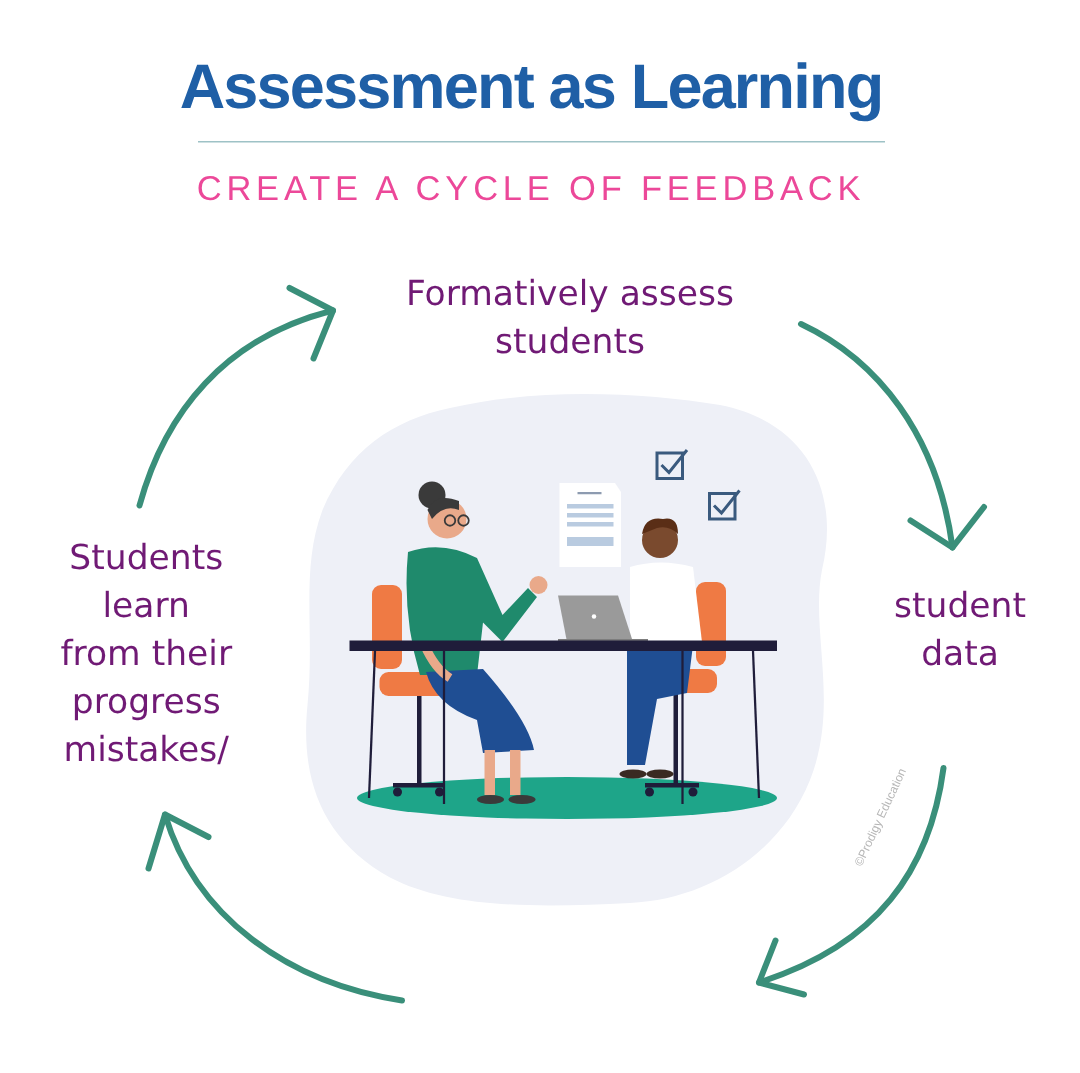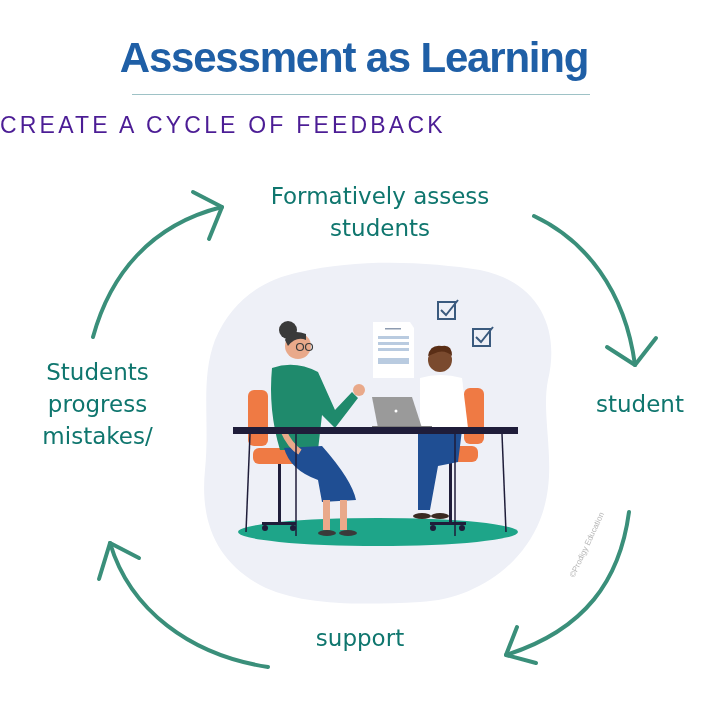--- a/index.html
+++ b/index.html
@@ -4,26 +4,26 @@
 <style>
   html, body { margin: 0; padding: 0; background: #ffffff; }
   body { width: 720px; height: 715px; position: relative; overflow: hidden; font-family: "DejaVu Sans", "Liberation Sans", sans-serif; }
   .title {
     position: absolute; left: 0; top: 28px; width: 708px; text-align: center;
     font-family: Liberation Sans, sans-serif; font-weight: bold; font-size: 42px;
     letter-spacing: -1.2px; color: #1f5fa6; line-height: 60px;
   }
   .divider { position: absolute; left: 132px; top: 94px; width: 458px; height: 1px; background: #9ec2c6; }
   .subtitle {
-    position: absolute; left: 0; top: 110px; width: 708px; 
+    position: absolute; left: 0; top: 110px; width: 708px; text-align: center;
     font-family: "Liberation Sans", sans-serif; font-size: 23px; letter-spacing: 3.2px;
-    color: #4c1d95; line-height: 30px;
+    color: #ec4899; line-height: 30px;
   }
   .step {
-    position: absolute; text-align: center; color: #0f766e;
+    position: absolute; text-align: center; color: #701a75;
     font-family: "DejaVu Sans", sans-serif; font-size: 23px; line-height: 32px; font-weight: 500;
   }
   .step span { display: block; }
   #step-top { left: 230px; top: 180px; width: 300px; }
   #step-right { left: 570px; top: 388px; width: 140px; }
   #step-bottom { left: 250px; top: 622px; width: 220px; }
   #step-left { left: 20px; top: 356px; width: 155px; }
   svg.layer { position: absolute; left: 0; top: 0; }
   .watermark {
     position: absolute; left: 568px; top: 575px; font-size: 8px; color: #b6b6b6;
@@ -139,23 +139,25 @@
     </g>
   </g>
 </svg>
 
 <div class="step" id="step-top">
   <span>Formatively assess</span>
   <span>students</span>
 </div>
 <div class="step" id="step-right">
   <span>student</span>
+  <span>data</span>
 </div>
 <div class="step" id="step-bottom">
-  <span>support</span>
 </div>
 <div class="step" id="step-left">
   <span>Students</span>
+  <span>learn</span>
+  <span>from their</span>
   <span>progress</span>
   <span>mistakes/</span>
 </div>
 
 <div class="watermark">©Prodigy Education</div>
 
 </body></html>

